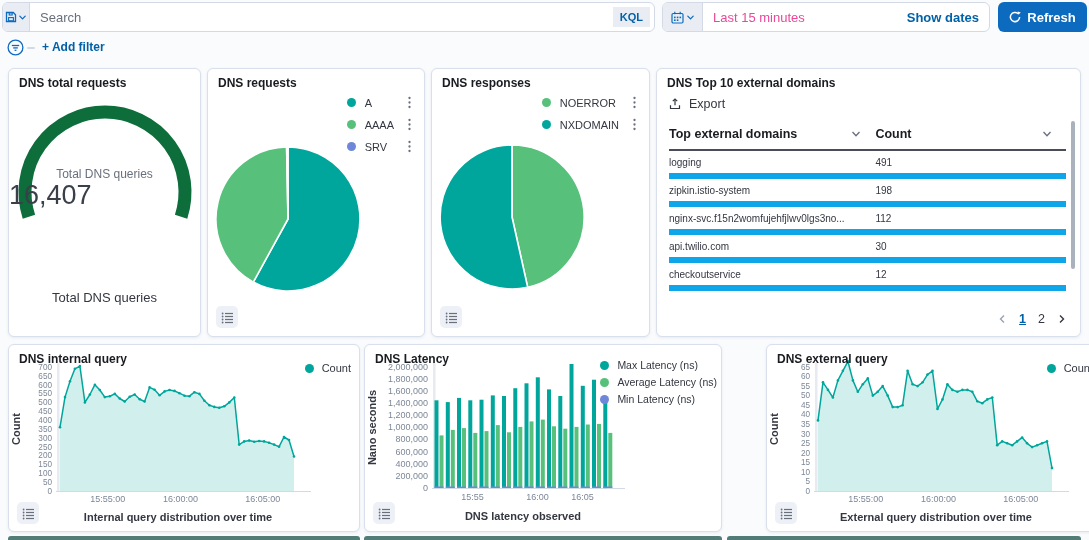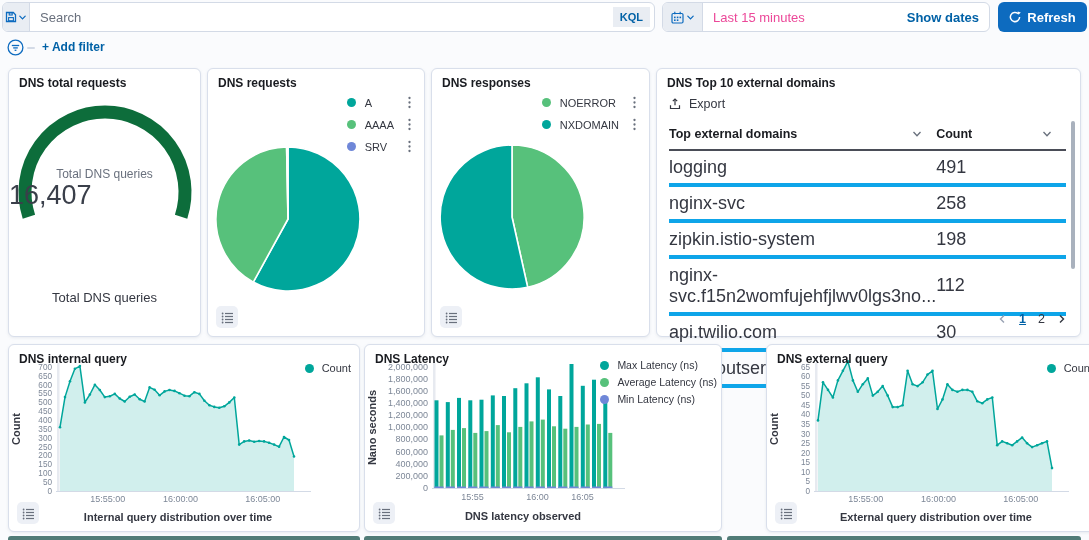--- a/index.html
+++ b/index.html
@@ -62,21 +62,21 @@
   .list-btn { position:absolute; left:8px; bottom:7px; width:22px; height:22px; border:none; border-radius:5px;
     background:#edf0f6; display:flex; align-items:center; justify-content:center; cursor:pointer; }
 
   
   .export-btn { position:absolute; left:12px; top:28px; display:flex; align-items:center; gap:8px;
     background:none; border:none; font-size:12.5px; color:#343741; font-family:"Liberation Sans",sans-serif; cursor:pointer; }
   .domains-table { position:absolute; left:12px; top:52px; width:397px; border-collapse:collapse; }
   .domains-table th { text-align:left; font-size:12.5px; font-weight:700; color:#1a1c21;
     padding:6px 0 8px; border-bottom:2px solid #4a4d57; }
   .domains-table th .th-inner { display:flex; align-items:center; justify-content:space-between; padding-right:14px; }
-  .domains-table td { font-size:18px; color:#343741; padding:5.5px 0; border-bottom:4px solid #0ea5e9; }
+  .domains-table td { font-size:10px; color:#343741; padding:5.5px 0; border-bottom:6px solid #0ea5e9; }
   .col-domain { width:52%; } .col-count { width:48%; }
   .table-scrollbar { position:absolute; right:5px; top:52px; width:4px; height:148px; background:#a9b1bd; border-radius:2px; }
   .pagination { position:absolute; right:14px; bottom:10px; display:flex; align-items:center; gap:12px; }
   .pg-num { font-size:12.5px; color:#343741; cursor:pointer; }
   .pg-num.active { color:#0061a6; font-weight:700; text-decoration:underline; }
   .pg-arrow { display:flex; align-items:center; cursor:pointer; }
 
   
   .next-row-peek { position:absolute; top:536px; height:4px; background:#33655f; border-radius:3px 3px 0 0; opacity:.85; }
 </style>
@@ -278,24 +278,20 @@
                 <polyline points="1.5,2 5,5.8 8.5,2" fill="none" stroke="#69707d" stroke-width="1.3"></polyline>
               </svg>
             </span>
           </th>
         </tr>
       </thead>
       <tbody id="domains-tbody">
           <tr>
             <td>logging</td>
             <td>491</td>
-          </tr>
-          <tr>
-            <td>nginx-svc</td>
-            <td>258</td>
           </tr>
           <tr>
             <td>zipkin.istio-system</td>
             <td>198</td>
           </tr>
           <tr>
             <td>nginx-svc.f15n2womfujehfjlwv0lgs3no...</td>
             <td>112</td>
           </tr>
           <tr>

